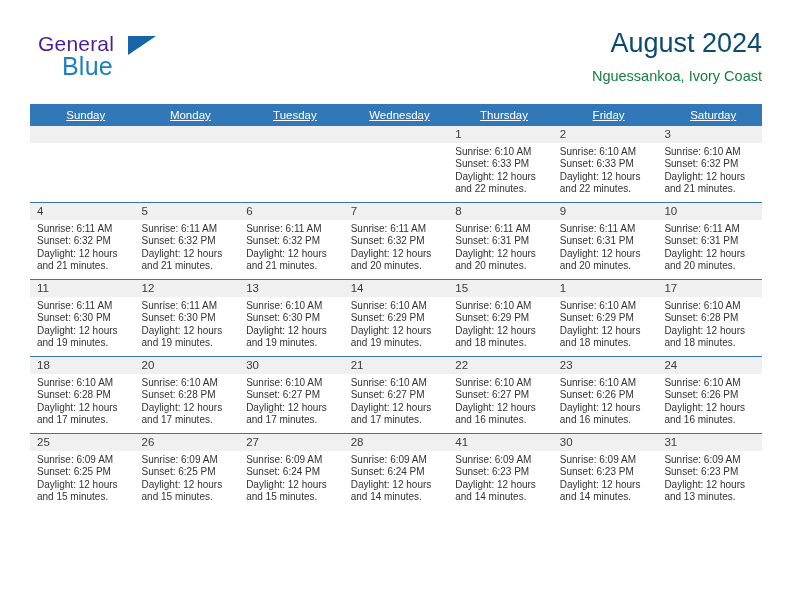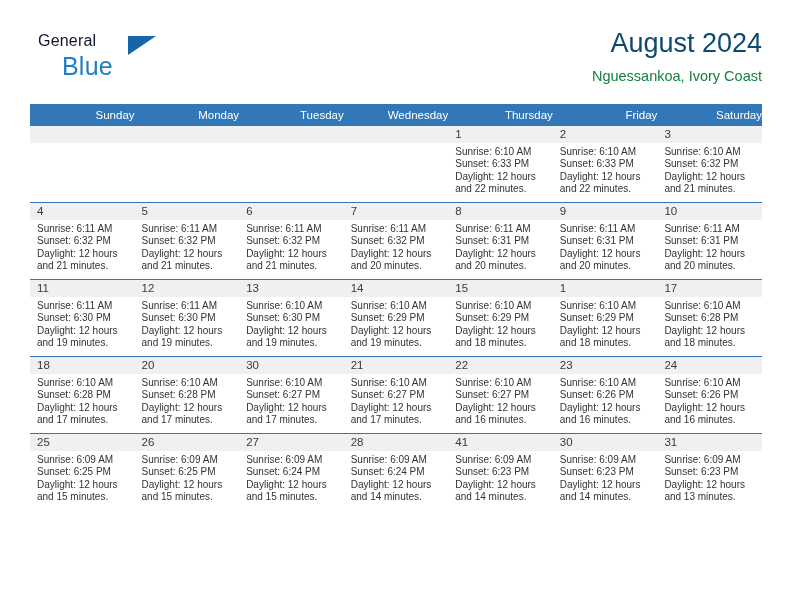--- a/index.html
+++ b/index.html
@@ -34,23 +34,23 @@
     position: absolute;
     left: 0;
     top: 6px;
     width: 200px;
     height: 54px;
   }
   .brand-general {
     position: absolute;
     left: 8px;
     top: 0px;
-    font-size: 16px;
+    font-size: 21px;
     letter-spacing: 0.2px;
-    color: #0f172a;
+    color: #4c1d95;
     font-family: "Liberation Sans", sans-serif;
   }
   .brand-blue {
     position: absolute;
     left: 32px;
     top: 20px;
     font-size: 25px;
     letter-spacing: 0.2px;
     color: #1f7fc4;
     font-family: "Liberation Sans", sans-serif;
@@ -93,24 +93,25 @@
     top: 104px;
     width: 732px;
     border-collapse: collapse;
     table-layout: fixed;
   }
   .calendar th {
     background: #3278b8;
     color: #ffffff;
     font-size: 11.5px;
     font-weight: normal;
-    text-align: right;
+    text-align: center;
     padding: 5px 0 5px 7px;
     height: 12px;
     border: none;
+    text-decoration: underline;
   }
   .calendar td {
     vertical-align: top;
     padding: 0;
     border: none;
     border-top: 1px solid #3278b8;
     height: 76px;
     width: 104.5px;
     background: #ffffff;
   }

